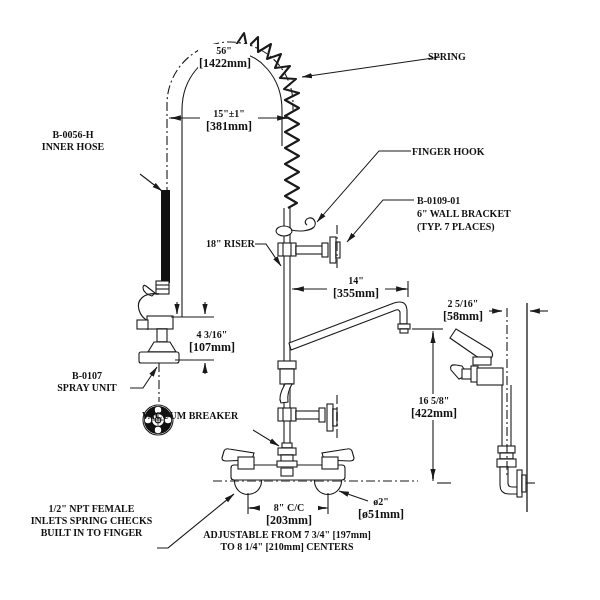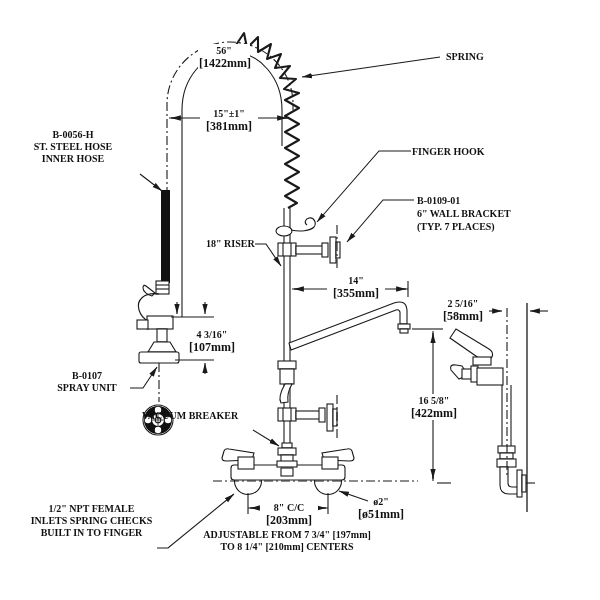--- a/index.html
+++ b/index.html
@@ -197,25 +197,24 @@
       <line x1="328" y1="493" x2="328" y2="514"></line>
       <line x1="248" y1="508" x2="328" y2="508"></line>
       <path d="M259,508 L250,508" marker-end="url(#arr)"></path>
       <path d="M317,508 L326,508" marker-end="url(#arr)"></path>
     </g>
   </g>
 </svg>
 
 <div class="lbl ra" style="left:8px;top:129px;width:130px;">
   <span>B-0056-H</span>
-  <span>ST. STEEL HOSE</span>
   <span>INNER HOSE</span>
 </div>
 
-<div class="lbl" style="left:446px;top:51px;">SPRING</div>
+<div class="lbl" style="left:428px;top:51px;">SPRING</div>
 
 <div class="lbl" style="left:412px;top:146px;">FINGER HOOK</div>
 
 <div class="lbl" style="left:417px;top:194px;line-height:13px;">
   <span>B-0109-01</span>
   <span>6" WALL BRACKET</span>
   <span>(TYP. 7 PLACES)</span>
 </div>
 
 <div class="lbl" style="left:206px;top:238px;">18" RISER</div>

